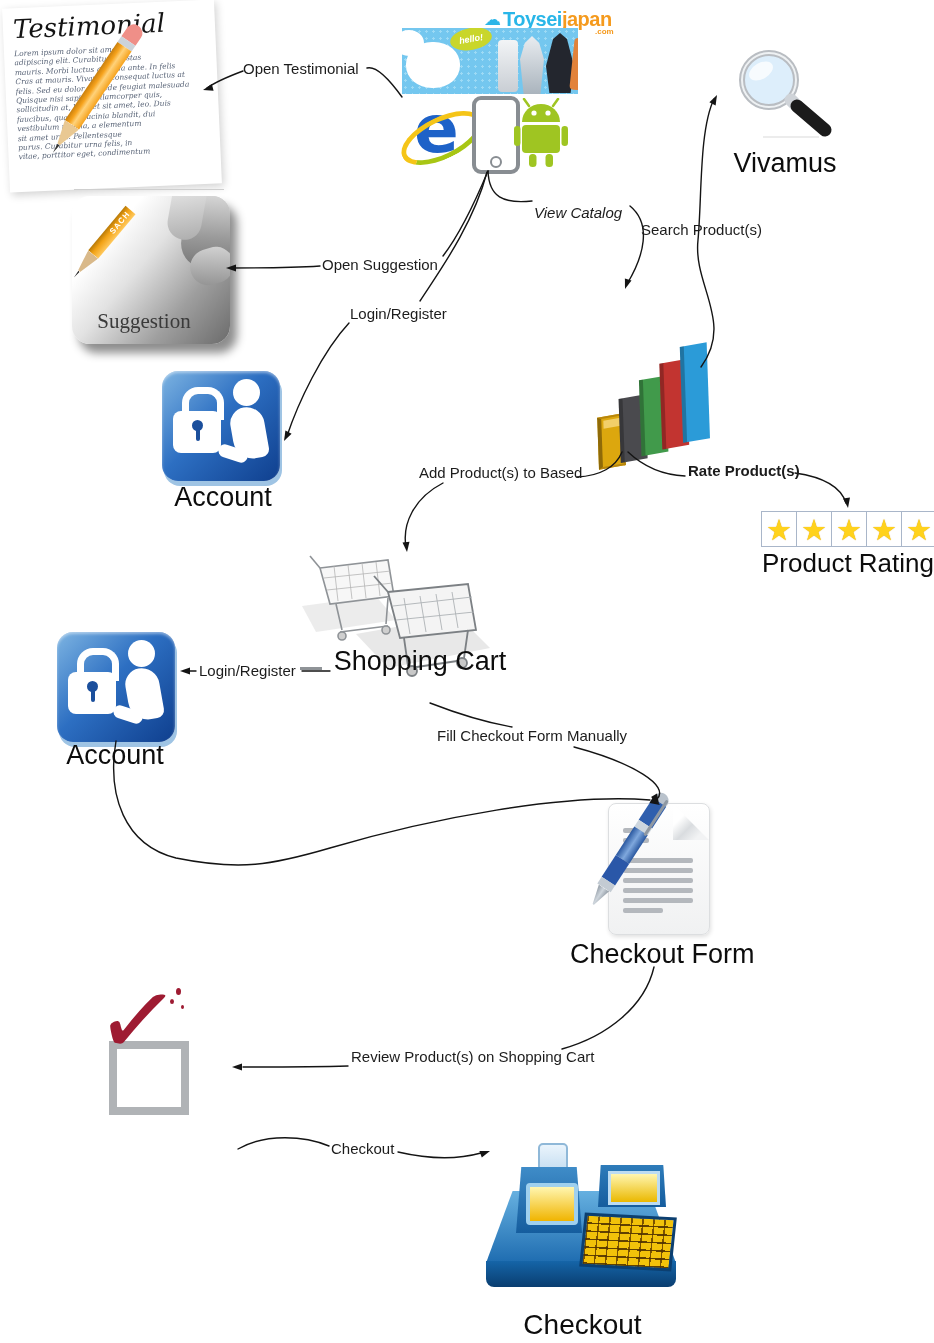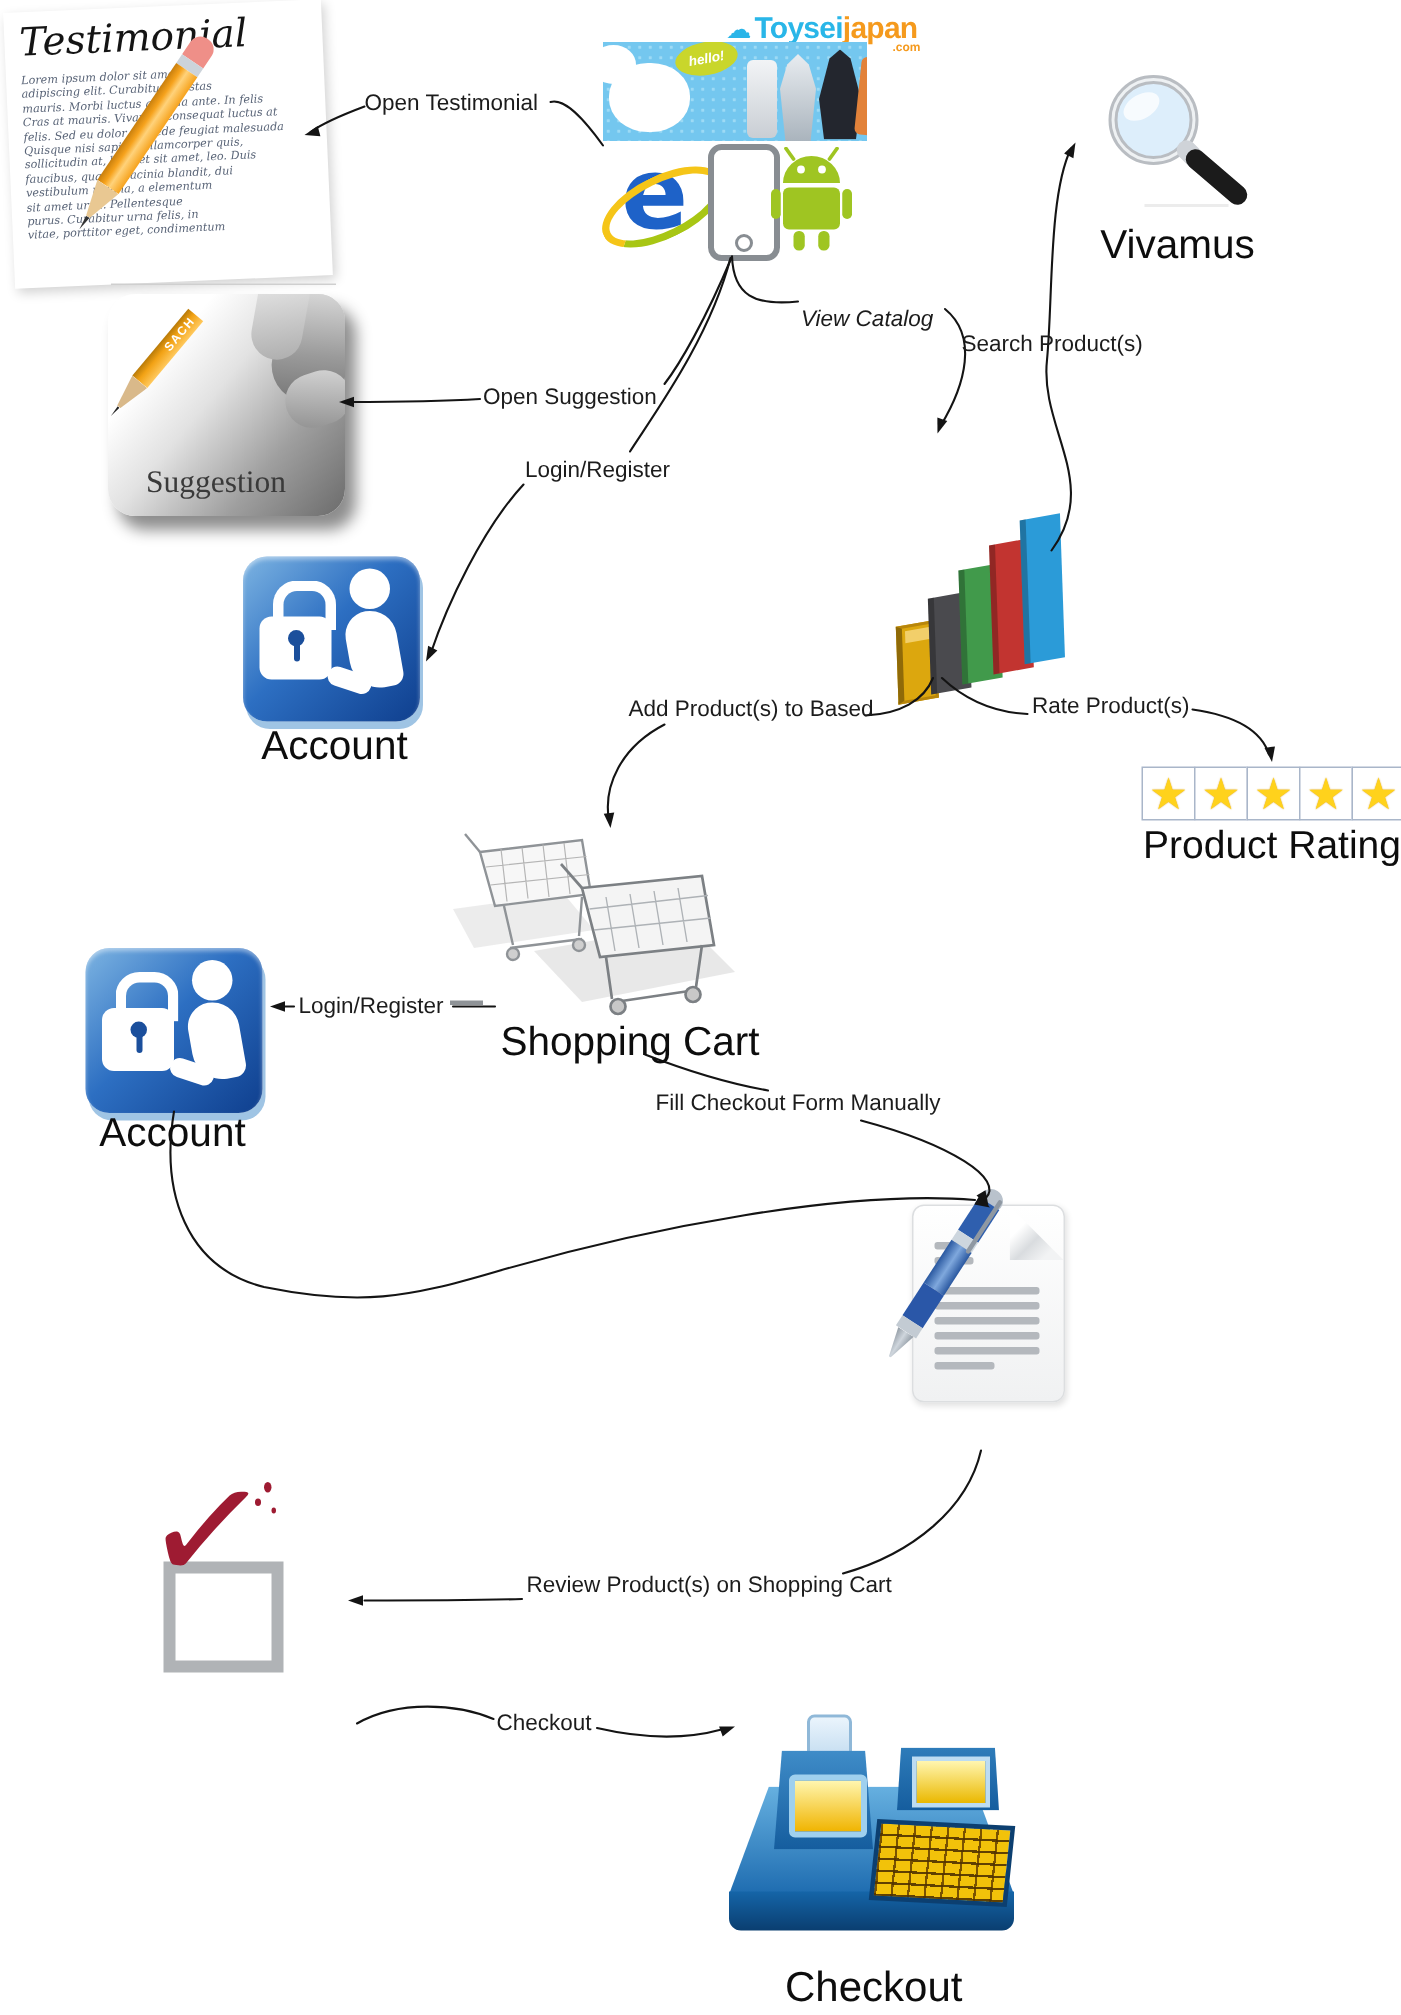--- a/index.html
+++ b/index.html
@@ -206,21 +206,21 @@
       <polygon points="490,1151 481.8,1157.6 479.4,1151"></polygon>
     </g>
   </svg>
 
   <div class="edge-label" style="left:243px;top:60px;">Open Testimonial</div>
   <div class="edge-label" style="left:534px;top:204px;font-style:italic;">View Catalog</div>
   <div class="edge-label" style="left:641px;top:221px;">Search Product(s)</div>
   <div class="edge-label" style="left:322px;top:256px;">Open Suggestion</div>
   <div class="edge-label" style="left:350px;top:305px;">Login/Register</div>
   <div class="edge-label" style="left:419px;top:464px;">Add Product(s) to Based</div>
-  <div class="edge-label" style="left:688px;top:462px;">Rate Product(s)</div>
+  <div class="edge-label" style="left:688px;top:462px;font-weight:bold;">Rate Product(s)</div>
   <div class="edge-label" style="left:199px;top:662px;">Login/Register</div>
   <div class="edge-label" style="left:437px;top:727px;">Fill Checkout Form Manually</div>
   <div class="edge-label" style="left:351px;top:1048px;">Review Product(s) on Shopping Cart</div>
   <div class="edge-label" style="left:331px;top:1140px;">Checkout</div>
 
   <div class="abs paper">
     <div class="paper-title">Testimonial</div>
     <div style="margin-top:5px;">
       <div class="t-line">Lorem ipsum dolor sit amet,</div>
       <div class="t-line">adipiscing elit. Curabitur egestas</div>
@@ -347,21 +347,21 @@
     <g stroke="#7c8084" fill="none" stroke-width="1.8">
       <polyline points="78,30 92,46"></polyline>
       <polygon points="92,46 172,38 180,84 104,92" fill="#f4f4f4"></polygon>
       <path d="M108,52 L114,88 M124,50 L130,86 M140,48 L146,84 M156,46 L162,82 M97,60 L176,51 M100,74 L178,66" stroke-width="0.9" stroke="#aeb2b6"></path>
       <path d="M108,92 L112,120 M172,84 L168,112 M114,122 L168,114"></path>
       <circle cx="116" cy="125" r="5" fill="#c8c8c8"></circle>
       <circle cx="166" cy="117" r="5" fill="#c8c8c8"></circle>
     </g>
   </svg>
   <div class="abs cart-tick"></div>
-  <div class="node-label" style="left:325px;top:679px;width:190px;">Shopping Cart</div>
+  <div class="node-label" style="left:325px;top:646px;width:190px;">Shopping Cart</div>
 
   <div class="abs acct" style="left:57px;top:632px;">
     <div class="shackle"></div>
     <div class="lockbody">
       <div class="keyhole"></div>
       <div class="keystem"></div>
     </div>
     <div class="phead"></div>
     <div class="pbody"></div>
     <div class="pleg"></div>
@@ -382,20 +382,21 @@
   <div class="abs pen">
     <div class="cap"></div>
     <div class="upper"></div>
     <div class="band3"></div>
     <div class="mid"></div>
     <div class="lower"></div>
     <div class="ferrule"></div>
     <div class="cone"></div>
     <div class="pclip"></div>
   </div>
+  <div class="node-label" style="left:570px;top:939px;width:172px;">Checkout Form</div>
 
   <div class="abs rev-box"></div>
   <div class="abs rev-check">✓</div>
   <span class="rev-dot" style="left:176px;top:988px;width:5px;height:7px;"></span>
   <span class="rev-dot" style="left:170px;top:999px;width:4px;height:5px;"></span>
   <span class="rev-dot" style="left:181px;top:1005px;width:3px;height:4px;"></span>
 
   <div class="abs register">
     <div class="reg-slot"></div>
     <div class="reg-top"></div>

